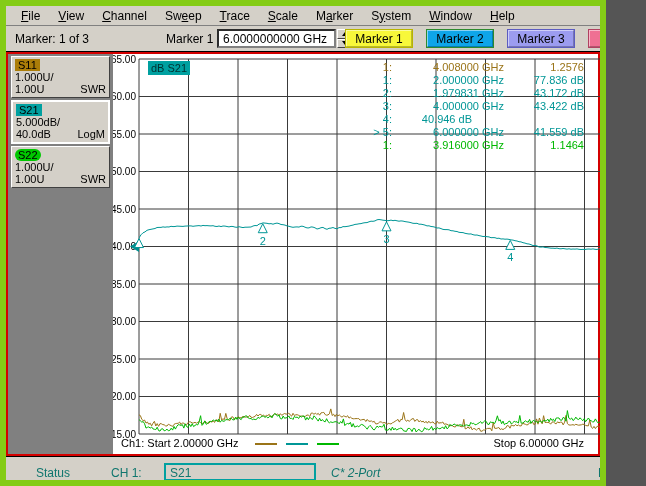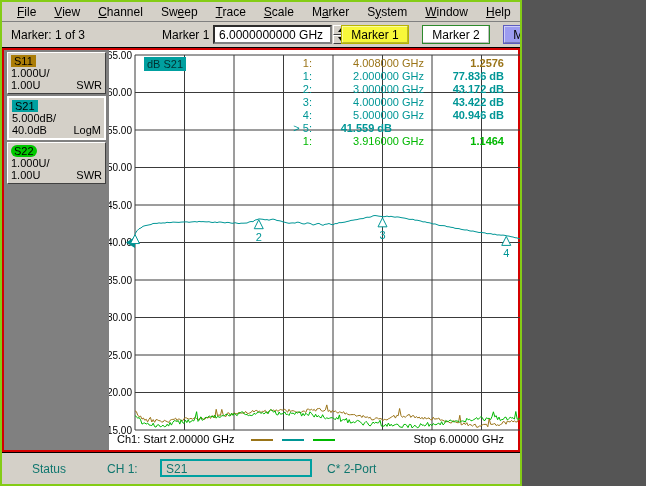--- a/index.html
+++ b/index.html
@@ -1,20 +1,20 @@
 <!DOCTYPE html>
 <html><head>
 <meta charset="utf-8">
 <style>
   * { margin:0; padding:0; box-sizing:border-box; }
   html,body { background:#555; }
   body { font-family:"Liberation Sans", sans-serif; }
   .screen {
-    position:relative; width:522px; height:486px;
-    background:#000; border:2px solid #84cc16; overflow:hidden;
+    position:relative; width:606px; height:486px;
+    background:#000; border:6px solid #84cc16; overflow:hidden;
   }
   
   .menubar {
     height:20px; background:#d4d0c8; display:flex; align-items:center;
     padding-left:6px; border-bottom:1px solid #808080; font-size:12px; color:#000;
   }
   .menu-item { padding:2px 9px; cursor:default; white-space:nowrap; }
   .menu-item u { text-decoration:underline; }
   
   .toolbar {
@@ -58,35 +58,35 @@
   .plot { position:absolute; left:105px; top:0; right:0; bottom:0; background:#fff; }
   .plot svg { position:absolute; left:0; top:0; }
   .axis-chip {
     position:absolute; left:35px; top:7px; background:#00a0a0; color:#003030;
     font-size:11px; padding:0 3px; line-height:14px;
   }
   .readouts { position:absolute; top:7px; right:14px; font-size:11px; }
   .ro-row { display:flex; line-height:13px; white-space:pre; }
   .ro-num  { width:40px; text-align:right; }
   .ro-freq { width:112px; text-align:right; }
-  .ro-val  { width:80px; text-align:right;font-weight:bold; }
+  .ro-val  { width:80px; text-align:right; }
   .xannot { position:absolute; left:0; right:14px; bottom:3px; height:14px; font-size:11px; color:#000;padding-left:12px; }
   .xa-start { position:absolute; left:8px; top:0; }
   .legend { position:absolute; left:142px; top:6px; display:flex; }
   .legend i { display:block; width:22px; height:2px; margin-right:9px; }
   .xa-stop { position:absolute; right:0; top:0; }
   
   .statusbar { position:relative; height:31px; background:#d4d0c8; margin-top:1px; font-size:12px; color:#0f766e; }
   .sb-status { position:absolute; left:30px; top:9px; }
   .sb-ch     { position:absolute; left:105px; top:9px; }
   .sb-box {
     position:absolute; left:158px; top:6px; width:152px; height:18px;
     border:2px solid #00a0a0; padding:1px 4px; font-size:12px;
   }
-  .sb-cal { position:absolute; left:325px; top:9px; }
+  .sb-cal { position:absolute; left:325px; top:9px;font-style:italic; }
   .sb-lcl { position:absolute; left:592px; top:9px; }
 </style>
 </head>
 <body>
 
 <div class="screen">
 
   <div class="menubar">
       <span class="menu-item"><u>F</u>ile</span>
       <span class="menu-item"><u>V</u>iew</span>
@@ -107,21 +107,21 @@
     <span class="spinner">
       <span class="spin-btn">
           <span class="tri-up"></span>
         </span>
       <span class="spin-btn">
           <span class="tri-down"></span>
         </span>
     </span>
     <span class="tb-buttons">
         <span class="mk-btn" style="background: rgb(248, 248, 58); border-color: rgb(184, 180, 0);">Marker 1</span>
-        <span class="mk-btn" style="background: #ffffff; border-color: rgb(45, 138, 45);">Marker 2</span>
+        <span class="mk-btn" style="background: #0ea5e9; border-color: rgb(45, 138, 45);">Marker 2</span>
         <span class="mk-btn" style="background: rgb(156, 156, 240); border-color: rgb(92, 92, 192);">Marker 3</span>
         <span class="mk-btn" style="background: rgb(239, 112, 147); border-color: rgb(176, 64, 96);">Off</span>
       </span>
   </div>
 
   <div class="channel">
     <div class="sidebar">
         <div class="trace-btn"><span class="trace-chip" style="background: rgb(171, 125, 8);">S11</span><div class="trace-line2">1.000U/</div><div class="trace-line3">
             <span>1.00U</span>
             <span>SWR</span>
@@ -200,24 +200,24 @@
           </g>
           <g>
             <polygon points="520,179.80750000000003 515.5,170.80750000000003 524.5,170.80750000000003" fill="#fff" stroke="#009696" stroke-width="1"></polygon>
             <text x="520" y="167.80750000000003" text-anchor="middle" font-size="11" fill="#009696">5</text>
           </g>
         </svg>
       <div class="axis-chip">dB S21</div>
       <div class="readouts">
           <div class="ro-row" style="color: rgb(154, 116, 24);"><span class="ro-num">1:</span><span class="ro-freq">4.008000 GHz</span><span class="ro-val">1.2576</span></div>
           <div class="ro-row" style="color: rgb(0, 150, 150);"><span class="ro-num">1:</span><span class="ro-freq">2.000000 GHz</span><span class="ro-val">77.836 dB</span></div>
-          <div class="ro-row" style="color: rgb(0, 150, 150);"><span class="ro-num">2:</span><span class="ro-freq">3.000000 GHz</span><span class="ro-val">43.172 dB</span></div>
+          <div class="ro-row" style="color: rgb(0, 150, 150);"><span class="ro-num">2:</span><span class="ro-freq">1.979831 GHz</span><span class="ro-val">43.172 dB</span></div>
           <div class="ro-row" style="color: rgb(0, 150, 150);"><span class="ro-num">3:</span><span class="ro-freq">4.000000 GHz</span><span class="ro-val">43.422 dB</span></div>
-          <div class="ro-row" style="color: rgb(0, 150, 150);"><span class="ro-num">4:</span><span class="ro-freq">5.000000 GHz</span><span class="ro-val">40.946 dB</span></div>
-          <div class="ro-row" style="color: rgb(0, 150, 150);"><span class="ro-num">&gt; 5:</span><span class="ro-val">41.559 dB</span></div>
+          <div class="ro-row" style="color: rgb(0, 150, 150);"><span class="ro-num">4:</span><span class="ro-val">40.946 dB</span></div>
+          <div class="ro-row" style="color: rgb(0, 150, 150);"><span class="ro-num">&gt; 5:</span><span class="ro-freq">6.000000 GHz</span><span class="ro-val">41.559 dB</span></div>
           <div class="ro-row" style="color: rgb(0, 184, 0);"><span class="ro-num">1:</span><span class="ro-freq">3.916000 GHz</span><span class="ro-val">1.1464</span></div>
         </div>
       <div class="xannot">
         <span class="xa-start">Ch1: Start  2.00000 GHz</span>
         <span class="legend">
             <i style="background: rgb(154, 116, 24);"></i>
             <i style="background: rgb(0, 150, 150);"></i>
             <i style="background: rgb(0, 184, 0);"></i>
           </span>
         <span class="xa-stop">Stop  6.00000 GHz</span>

